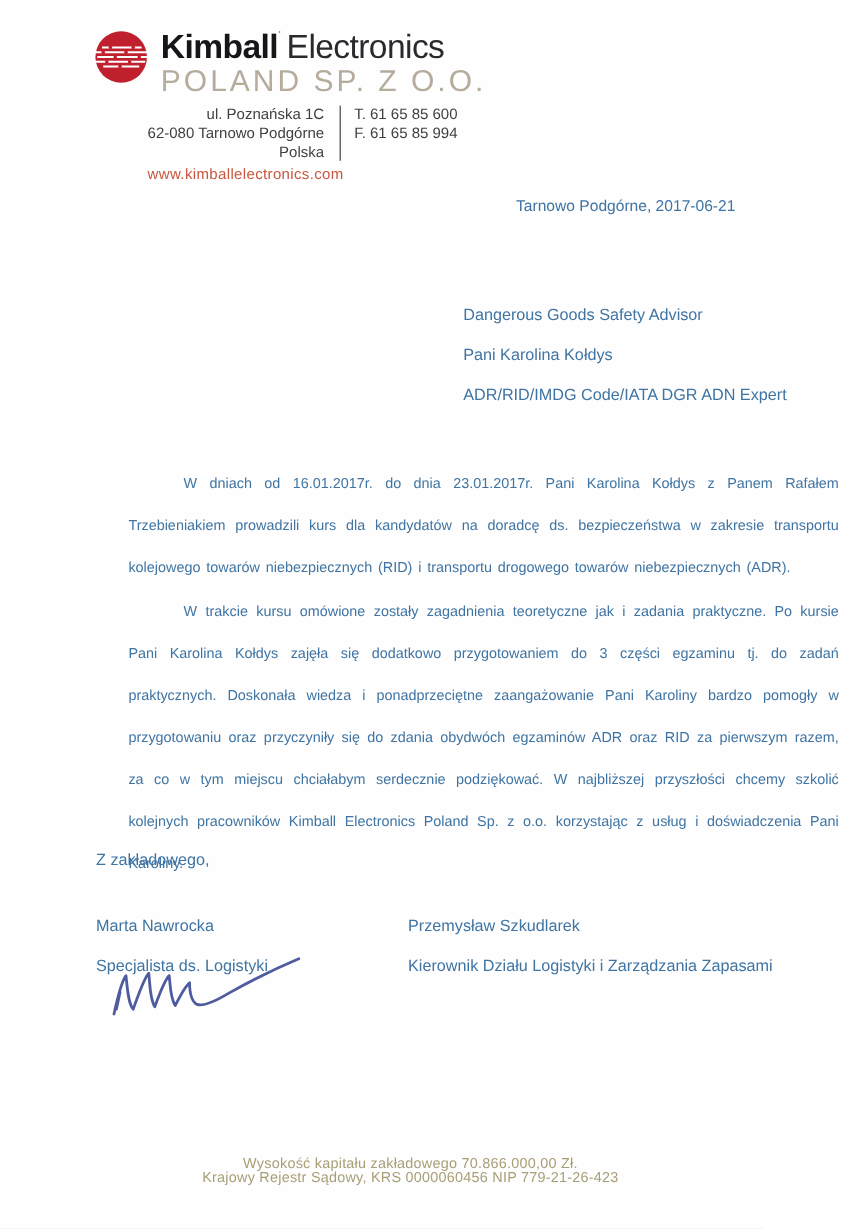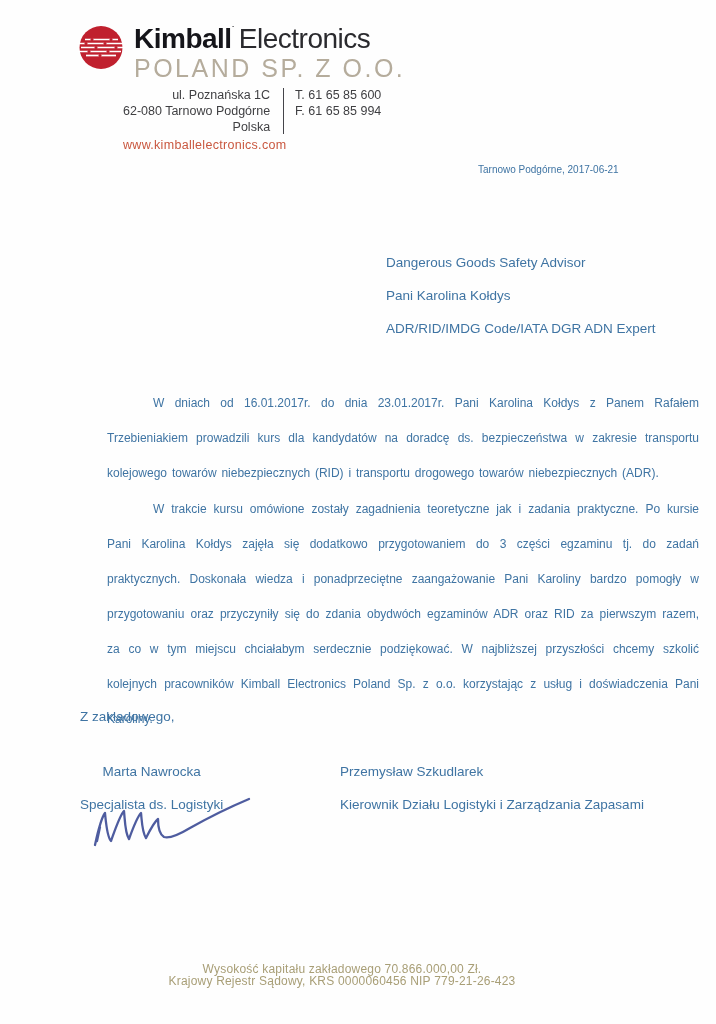--- a/index.html
+++ b/index.html
@@ -18,30 +18,30 @@
   .brand-light { font-weight:400; color:#2a2a2e; margin-left:4px; }
   .brand-sub { font-size:25px; color:#b5ac9c; letter-spacing:2.5px; margin-top:3px; white-space:nowrap; }
 
   .addr-row { position:absolute; left:123px; top:87px; display:flex; font-size:12.5px; color:#3f3f42; line-height:16px; }
   .addr-col { white-space:nowrap;text-align:right; }
   .addr-divider { width:1px; background:#44444a; margin:1px 11px 1px 13px; }
   .website { position:absolute; left:123px; top:138px; font-size:12.5px; color:#c9573f; letter-spacing:0.3px; }
 
   
   .blue { color:#3f74a3; }
-  .dateline { position:absolute; left:430px; top:164px; font-size:10px;margin-left:48px; }
+  .dateline { position:absolute; left:430px; top:164px; font-size:13px; }
   .recipient { position:absolute; left:386px; top:246px; font-size:13.5px; line-height:33px; white-space:nowrap; }
   .body-text { position:absolute; left:70px; top:386px; width:592px; font-size:12px; line-height:35px; text-align:justify;margin-left:37px; }
   .body-text p { margin:0 0 1px 0; text-indent:46px; word-spacing:1.5px; }
   .closing { position:absolute; left:80px; top:709px; font-size:13.5px; }
 
   .signatory { position:absolute; top:764px; font-size:13.5px; white-space:nowrap; }
   .signatory .name { }
   .signatory .title { margin-top:18px; }
-  .sig-left { left:80px;text-align:center; }
+  .sig-left { left:80px; }
   .sig-right { left:340px; }
   .signature-svg { position:absolute; left:86px; top:793px; }
 
   
   .footer { position:absolute; left:0; width:684px; top:964px; text-align:center;
             font-size:12px; line-height:11.5px; color:#a89e76; letter-spacing:0.2px; }
 </style>
 </head>
 <body>
 

